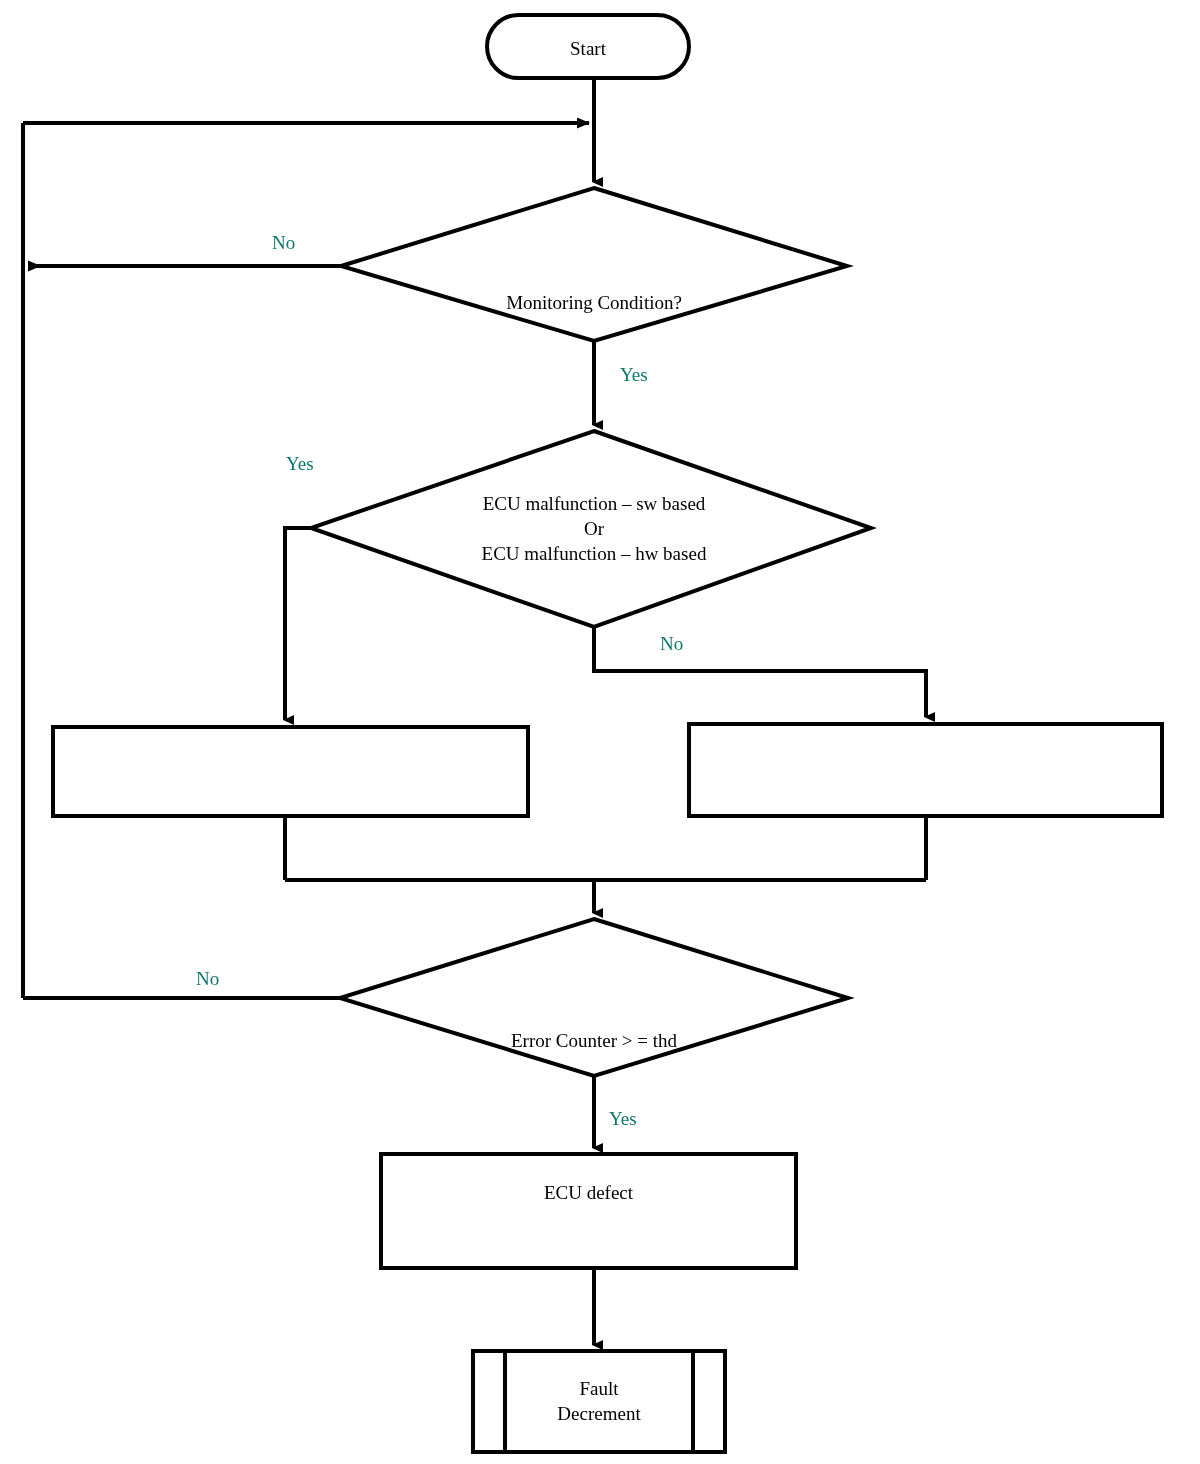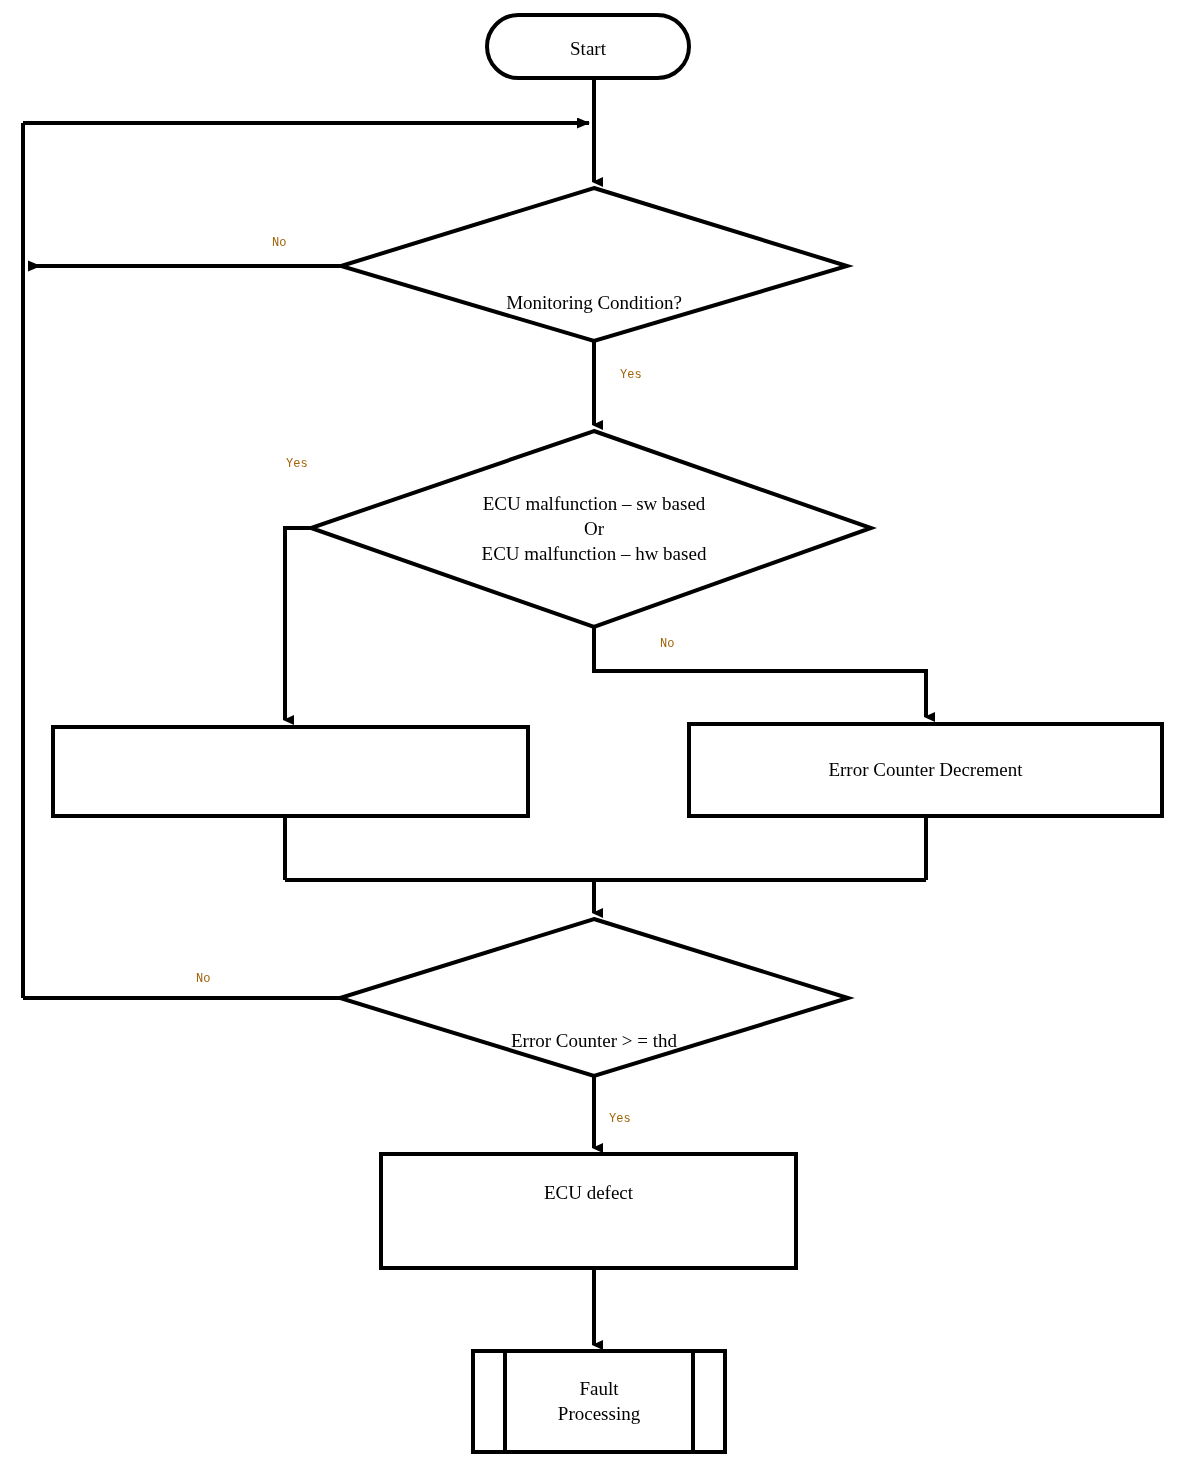--- a/index.html
+++ b/index.html
@@ -27,23 +27,23 @@
     text-align: center;
     color: #000000;
     font-family: "Liberation Serif", "DejaVu Serif", serif;
     font-size: 19px;
     line-height: 25px;
     white-space: pre-line;
     pointer-events: none;
   }
   .edge-label {
     position: absolute;
-    color: #a16207;
-    font-family: Liberation Mono, monospace;
-    font-size: 12px;
+    color: #0f766e;
+    font-family: Liberation Serif, serif;
+    font-size: 19px;
     line-height: 22px;
     white-space: nowrap;
   }
 </style>
 </head>
 <body>
 
 <div id="canvas">
 
   <svg id="flow-svg" viewBox="0 0 1200 1464" xmlns="http://www.w3.org/2000/svg">
@@ -124,28 +124,27 @@
 
   <div class="node-text" style="left:487px; top:36px; width:202px;">Start</div>
 
   <div class="node-text" style="left:394px; top:254px; width:400px;margin-top:36px;">Monitoring Condition?</div>
 
   <div class="node-text" style="left:394px; top:491px; width:400px;">ECU malfunction – sw based
 Or
 ECU malfunction – hw based</div>
 
 
-  <div class="node-text" style="left:689px; top:757px; width:473px;">Error Counter Decrement</div>
 
   <div class="node-text" style="left:394px; top:1028px; width:400px;">Error Counter &gt; = thd</div>
 
   <div class="node-text" style="left:381px; top:1180px; width:415px;">ECU defect</div>
 
   <div class="node-text" style="left:505px; top:1376px; width:188px;">Fault
-Processing</div>
+Decrement</div>
 
   <div class="edge-label" style="left:272px; top:232px;">No</div>
 
   <div class="edge-label" style="left:620px; top:364px;">Yes</div>
 
   <div class="edge-label" style="left:286px; top:453px;">Yes</div>
 
   <div class="edge-label" style="left:660px; top:633px;">No</div>
 
   <div class="edge-label" style="left:196px; top:968px;">No</div>

